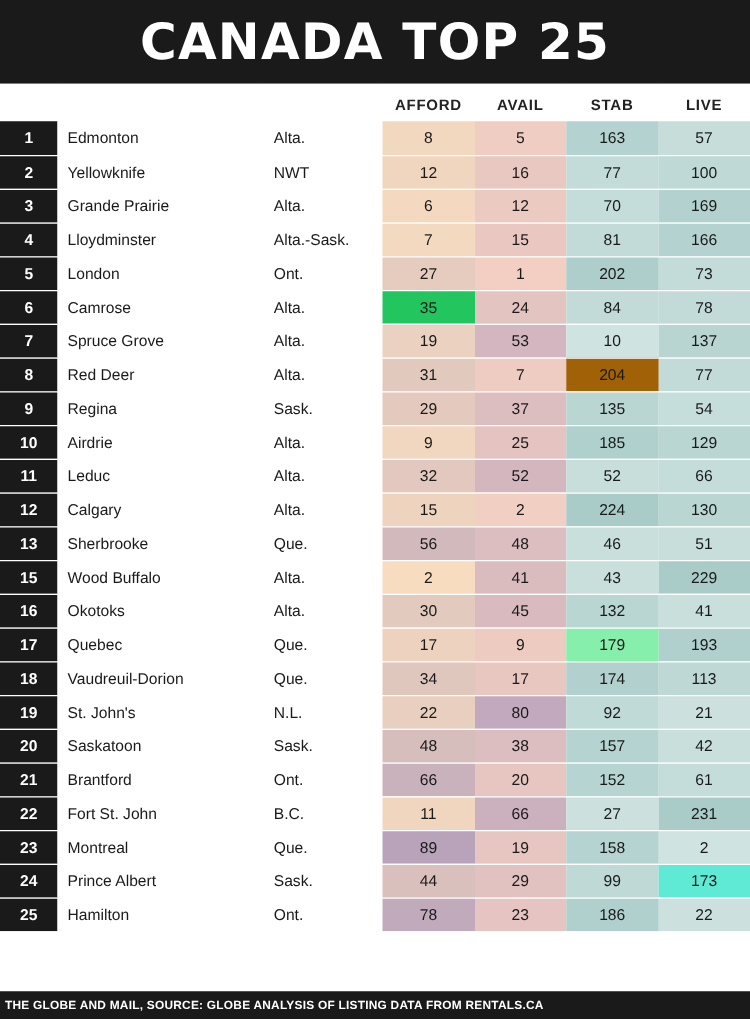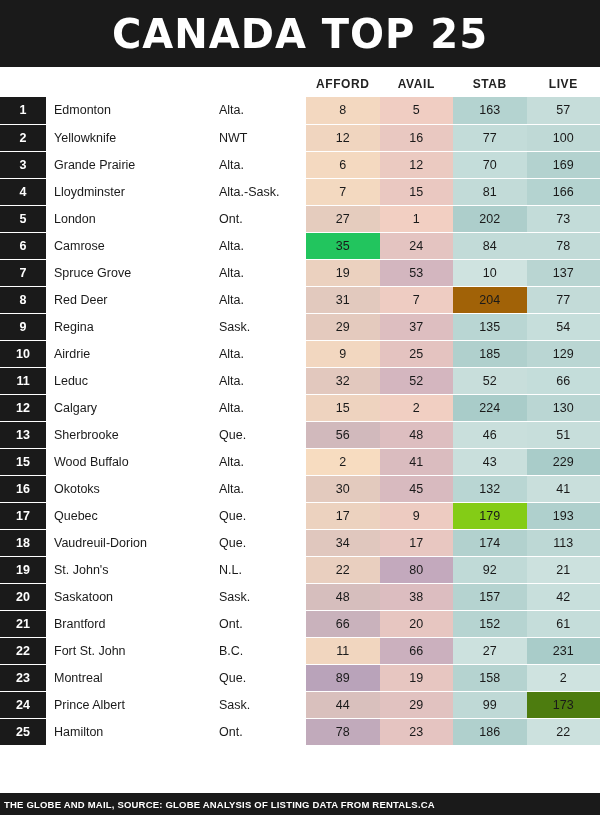--- a/index.html
+++ b/index.html
@@ -255,21 +255,21 @@
           <td class="num" style="background: rgb(216, 186, 191);">45</td>
           <td class="num" style="background: rgb(185, 214, 211);">132</td>
           <td class="num" style="background: rgb(201, 223, 220);">41</td>
         </tr>
         <tr>
           <td class="rank">17</td>
           <td class="city">Quebec</td>
           <td class="prov">Que.</td>
           <td class="num" style="background: rgb(236, 210, 191);">17</td>
           <td class="num" style="background: rgb(237, 203, 193);">9</td>
-          <td class="num" style="background: #84cc16;">179</td>
+          <td class="num" style="background: #86efac;">179</td>
           <td class="num" style="background: rgb(175, 208, 205);">193</td>
         </tr>
         <tr>
           <td class="rank">18</td>
           <td class="city">Vaudreuil-Dorion</td>
           <td class="prov">Que.</td>
           <td class="num" style="background: rgb(224, 199, 190);">34</td>
           <td class="num" style="background: rgb(232, 199, 193);">17</td>
           <td class="num" style="background: rgb(178, 209, 206);">174</td>
           <td class="num" style="background: rgb(189, 216, 213);">113</td>
@@ -319,21 +319,21 @@
           <td class="num" style="background: rgb(181, 211, 208);">158</td>
           <td class="num" style="background: rgb(207, 227, 224);">2</td>
         </tr>
         <tr>
           <td class="rank">24</td>
           <td class="city">Prince Albert</td>
           <td class="prov">Sask.</td>
           <td class="num" style="background: rgb(217, 192, 189);">44</td>
           <td class="num" style="background: rgb(225, 194, 192);">29</td>
           <td class="num" style="background: rgb(191, 217, 214);">99</td>
-          <td class="num" style="background: #4d7c0f; text-align: center;">173</td>
+          <td class="num" style="background: #5eead4; text-align: center;">173</td>
         </tr>
         <tr>
           <td class="rank">25</td>
           <td class="city">Hamilton</td>
           <td class="prov">Ont.</td>
           <td class="num" style="background: rgb(193, 170, 187);">78</td>
           <td class="num" style="background: rgb(229, 196, 193);">23</td>
           <td class="num" style="background: rgb(176, 208, 205);">186</td>
           <td class="num" style="background: rgb(204, 225, 222);">22</td>
         </tr>

